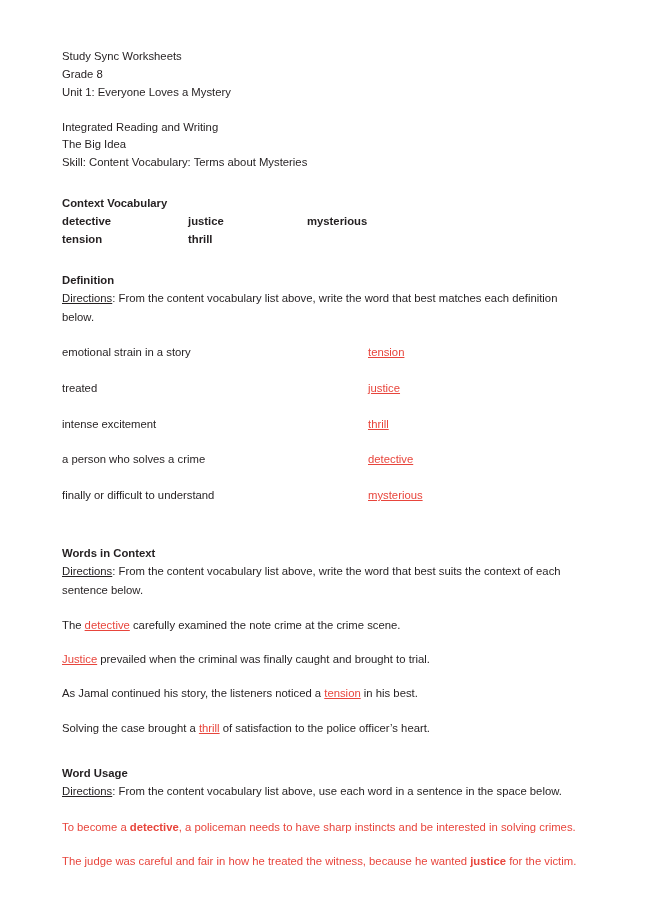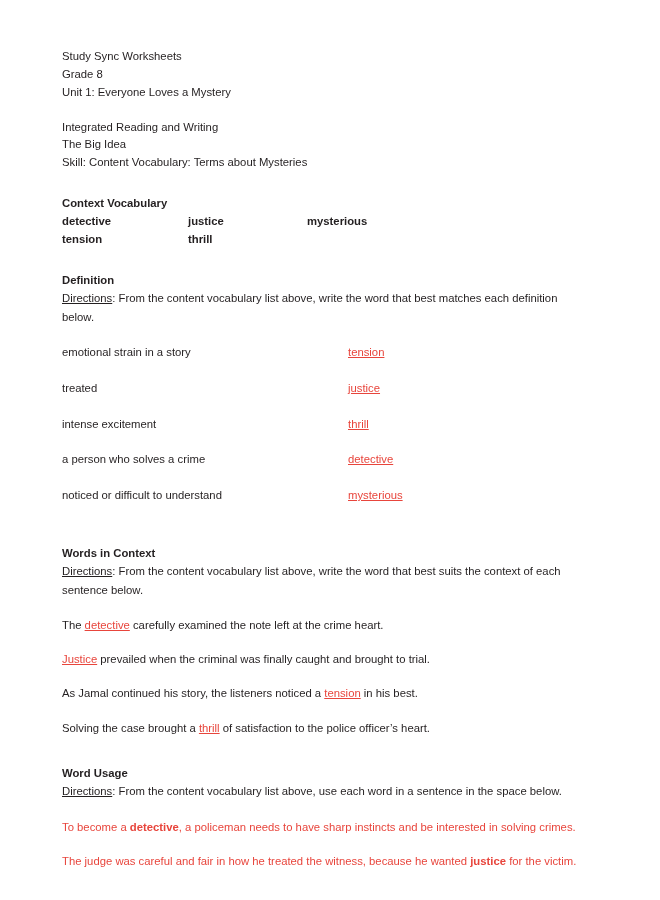--- a/index.html
+++ b/index.html
@@ -69,20 +69,21 @@
   }
   .directions {
     margin-bottom: 0;
   }
 
   
   .def-row {
     display: flex;
     align-items: flex-start;
     margin-bottom: 17.5px;
+    gap: 20px;
   }
   .def-prompt {
     flex: 0 0 286px;
     width: 286px;
   }
   .def-answer {
     flex: 1 1 auto;
   }
 
   .context-row {
@@ -146,34 +147,34 @@
       </div>
       <div class="def-row">
         <div class="def-prompt">intense excitement</div>
         <div class="def-answer answer">thrill</div>
       </div>
       <div class="def-row">
         <div class="def-prompt">a person who solves a crime</div>
         <div class="def-answer answer">detective</div>
       </div>
       <div class="def-row">
-        <div class="def-prompt">noticed or difficult to understand</div>
+        <div class="def-prompt">finally or difficult to understand</div>
         <div class="def-answer answer">mysterious</div>
       </div>
     </div>
 
     <div class="spacer-lg"></div>
 
     <div class="section-heading">Words in Context</div>
     <div class="directions"><span class="underline">Directions</span><span>: From the content vocabulary list above, write the word that best suits the context of each sentence below.</span></div>
 
     <div class="spacer-md"></div>
 
     <div>
-      <div class="context-row"><span>The </span><span class="answer">detective</span><span> carefully examined the note left at the crime heart.</span></div>
+      <div class="context-row"><span>The </span><span class="answer">detective</span><span> carefully examined the note crime at the crime scene.</span></div>
       <div class="context-row"><span></span><span class="answer">Justice</span><span> prevailed when the criminal was finally caught and brought to trial.</span></div>
       <div class="context-row"><span>As Jamal continued his story, the listeners noticed a </span><span class="answer">tension</span><span> in his best.</span></div>
       <div class="context-row"><span>Solving the case brought a </span><span class="answer">thrill</span><span> of satisfaction to the police officer’s heart.</span></div>
     </div>
 
     <div class="spacer-sm"></div>
 
     <div class="section-heading">Word Usage</div>
     <div class="directions"><span class="underline">Directions</span><span>: From the content vocabulary list above, use each word in a sentence in the space below.</span></div>
 

